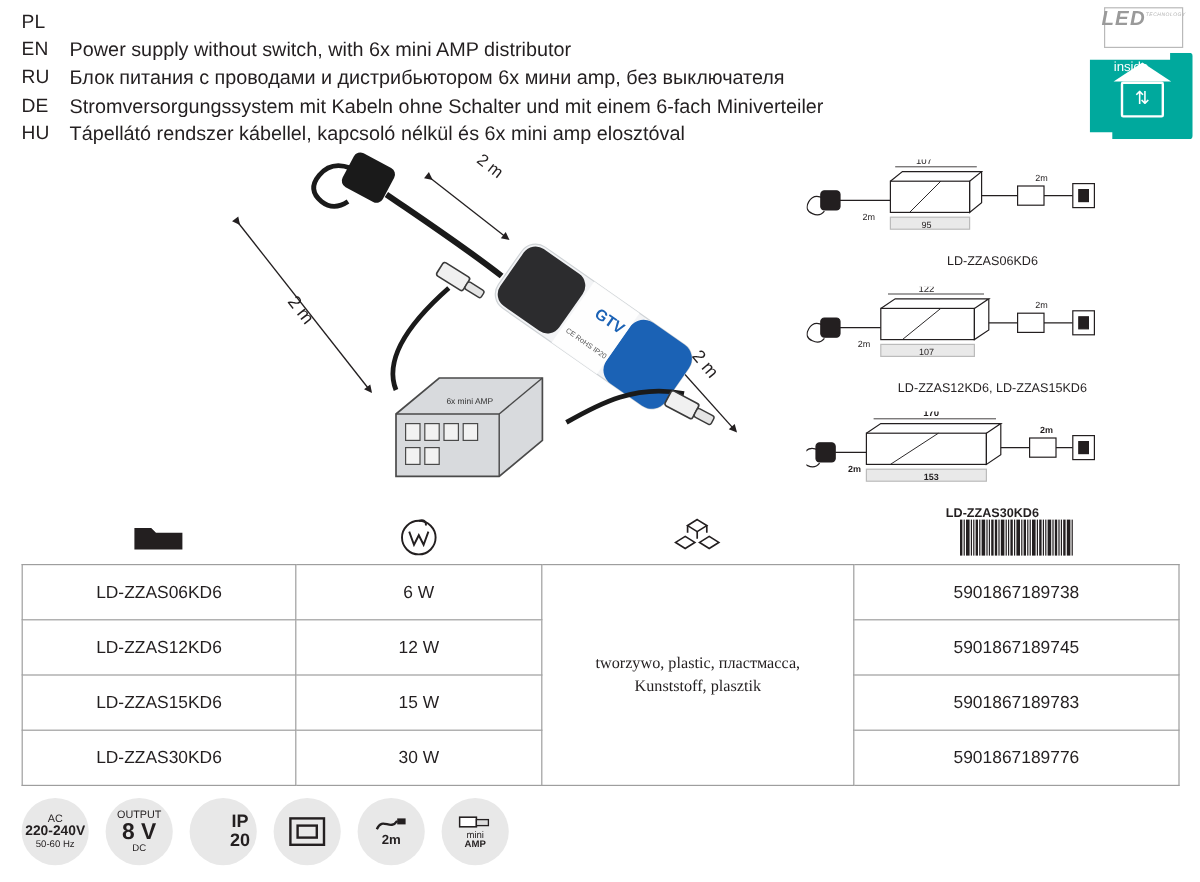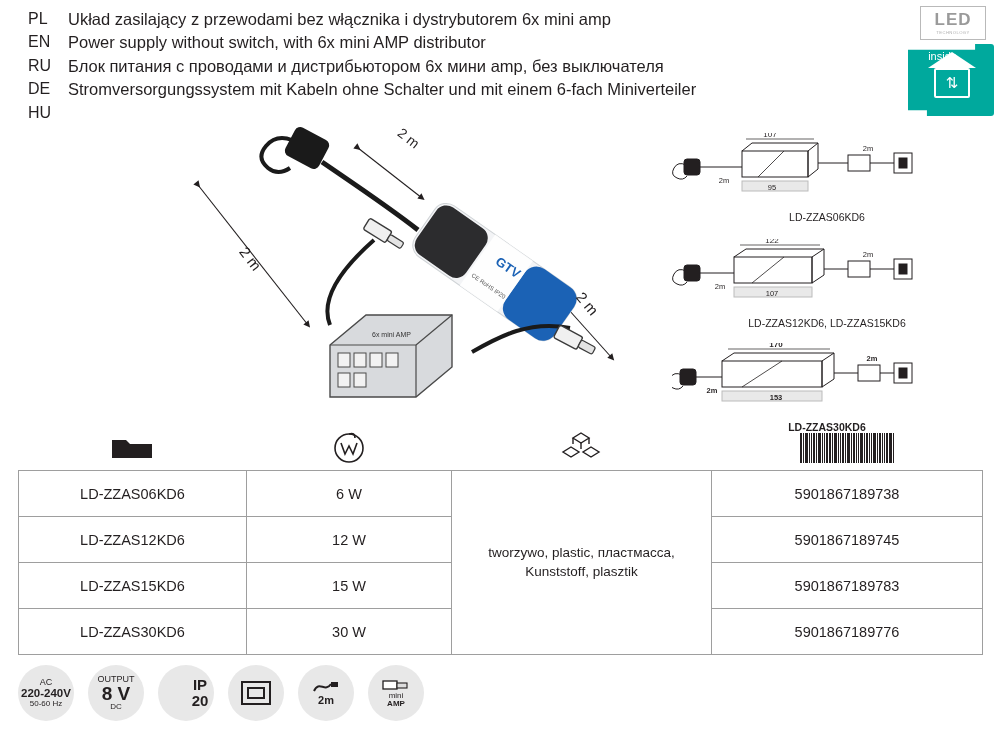--- a/index.html
+++ b/index.html
@@ -18,23 +18,22 @@
 
   
   .lang-block {
     position: absolute;
     left: 18px;
     top: 8px;
     width: 660px;
   }
   .lang-row {
     display: flex;
-    align-items: flex-start;
+    align-items: center;
     line-height: 1.42;
-    margin-left: 10px;
   }
   .lang-code {
     width: 40px;
     flex: 0 0 40px;
     font-size: 16px;
     color: #231f20;
   }
   .lang-text {
     font-size: 16.5px;
     color: #231f20;
@@ -44,23 +43,24 @@
   
   .led-logo {
     position: absolute;
     right: 14px;
     top: 6px;
     width: 66px;
     height: 34px;
     border: 1.4px solid #b9b9b9;
     box-sizing: border-box;
     display: flex;
-    flex-direction: column;
-    align-items: center;
+    flex-direction: row;
+    align-items: flex-start;
     justify-content: center;
+    font-style: italic;
   }
   .led-logo .big {
     font-size: 17px;
     letter-spacing: 1px;
     color: #9a9a9a;
     font-weight: bold;
     line-height: 1;
   }
   .led-logo .small {
     font-size: 4.2px;
@@ -184,20 +184,21 @@
     border: 1px solid #9e9e9e;
     height: 45px;
     text-align: center;
     font-size: 14.5px;
     color: #231f20;
     padding: 0;
   }
   table.spec td.mat {
     font-size: 13.5px;
     line-height: 1.4;
+    font-family: Liberation Serif, serif;
   }
 
   
   .barcode {
     display: flex;
     align-items: flex-end;
     height: 30px;
     gap: 1px;
   }
   .barcode i {
@@ -246,36 +247,36 @@
   .picto .m2 { font-size: 11px; font-weight: bold; }
   .picto .mini { font-size: 8px; }
   .picto .miniamp { font-size: 8px; font-weight: bold; }
 </style>
 </head>
 <body>
 
 <div class="lang-block">
   <div class="lang-row">
     <div class="lang-code">PL</div>
-    <div class="lang-text">Układ zasilający z przewodami bez włącznika i dystrybutorem 6x mini amp</div>
   </div>
   <div class="lang-row">
     <div class="lang-code">EN</div>
     <div class="lang-text">Power supply without switch, with 6x mini AMP distributor</div>
   </div>
   <div class="lang-row">
     <div class="lang-code">RU</div>
     <div class="lang-text">Блок питания с проводами и дистрибьютором 6х мини amp, без выключателя</div>
   </div>
   <div class="lang-row">
     <div class="lang-code">DE</div>
     <div class="lang-text">Stromversorgungssystem mit Kabeln ohne Schalter und mit einem 6-fach Miniverteiler</div>
   </div>
   <div class="lang-row">
     <div class="lang-code">HU</div>
+    <div class="lang-text">Tápellátó rendszer kábellel, kapcsoló nélkül és 6x mini amp elosztóval</div>
   </div>
 </div>
 
 <div class="led-logo">
   <div class="big">LED</div>
   <div class="small">TECHNOLOGY</div>
 </div>
 
 <div class="inside-badge">
   <div class="puzzle"></div>

